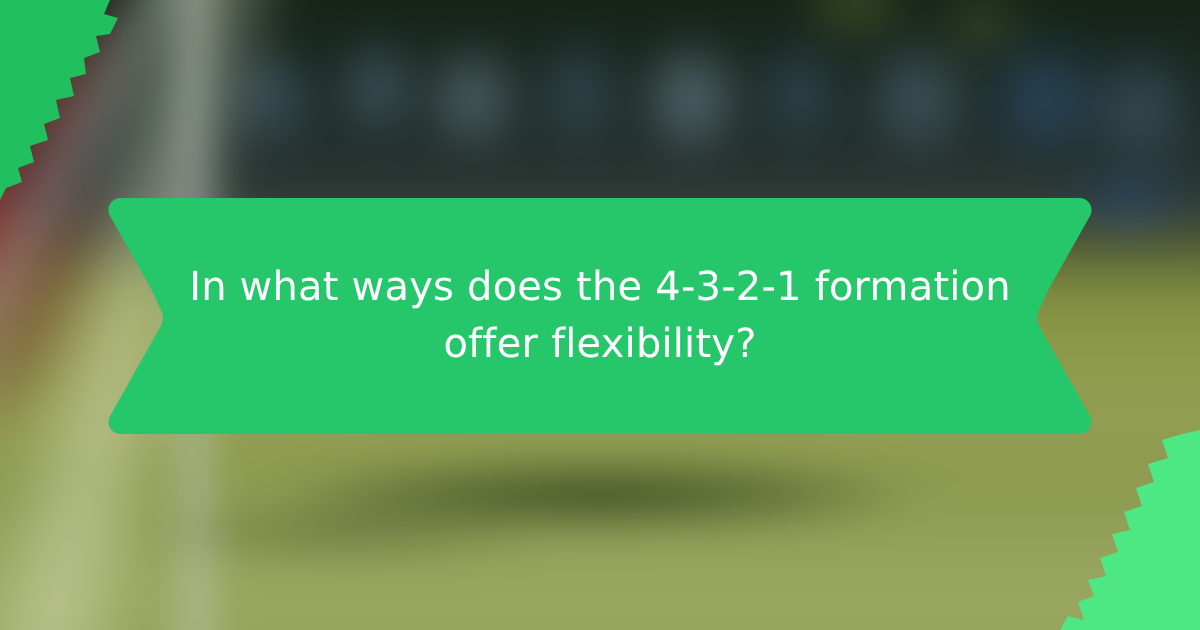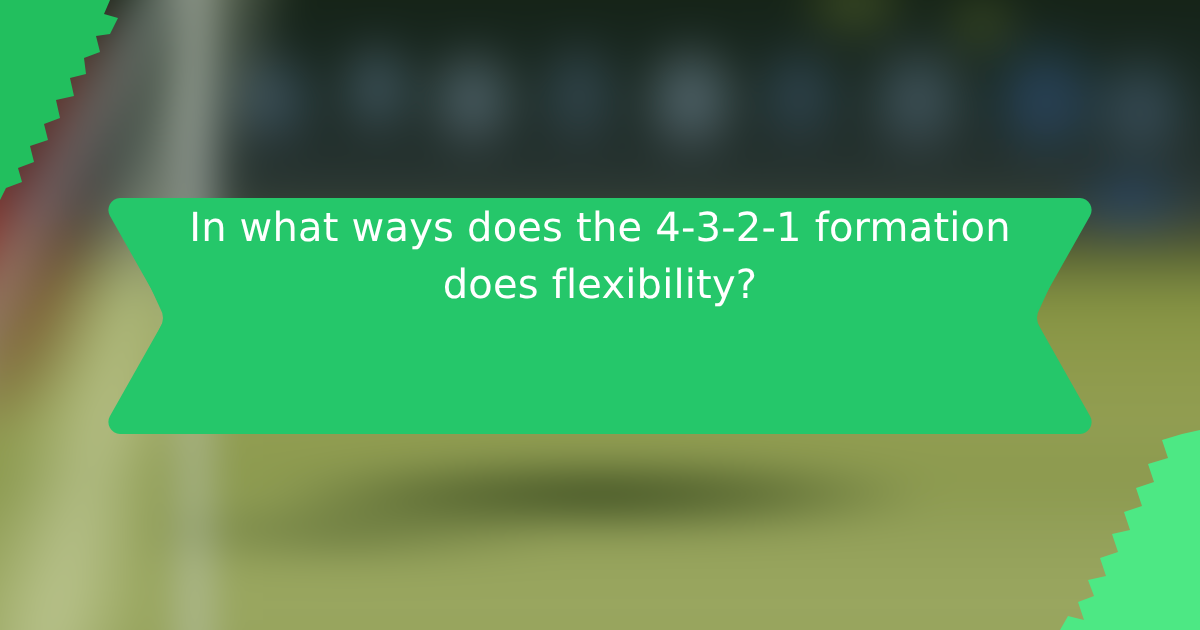--- a/index.html
+++ b/index.html
@@ -96,21 +96,22 @@
     inset: 0;
     width: 100%;
     height: 100%;
   }
   .ribbon-text {
     position: absolute;
     inset: 0;
     display: flex;
     flex-direction: column;
     align-items: center;
-    padding: 2px 150px;
+    justify-content: center;
+    padding: 16px 150px;
     box-sizing: border-box;
     text-align: center;
     color: #ffffff;
     font-size: 40px;
     line-height: 57px;
     font-weight: 400;
     letter-spacing: 0.2px;
     text-rendering: geometricPrecision;
   }
   .ribbon-line { display: block; white-space: nowrap; }
@@ -171,17 +172,17 @@
                H12
                a12,12 0 0 1 -10,-18
                L54,126
                a14,14 0 0 0 0,-16
                L2,18
                A12,12 0 0 1 12,0 Z" fill="#25c76a"></path>
     </svg>
 
     <div class="ribbon-text">
       <span class="ribbon-line">In what ways does the 4-3-2-1 formation</span>
-      <span class="ribbon-line">does flexibility?</span>
+      <span class="ribbon-line">offer flexibility?</span>
     </div>
   </div>
 
 </div>
 
 </body></html>

